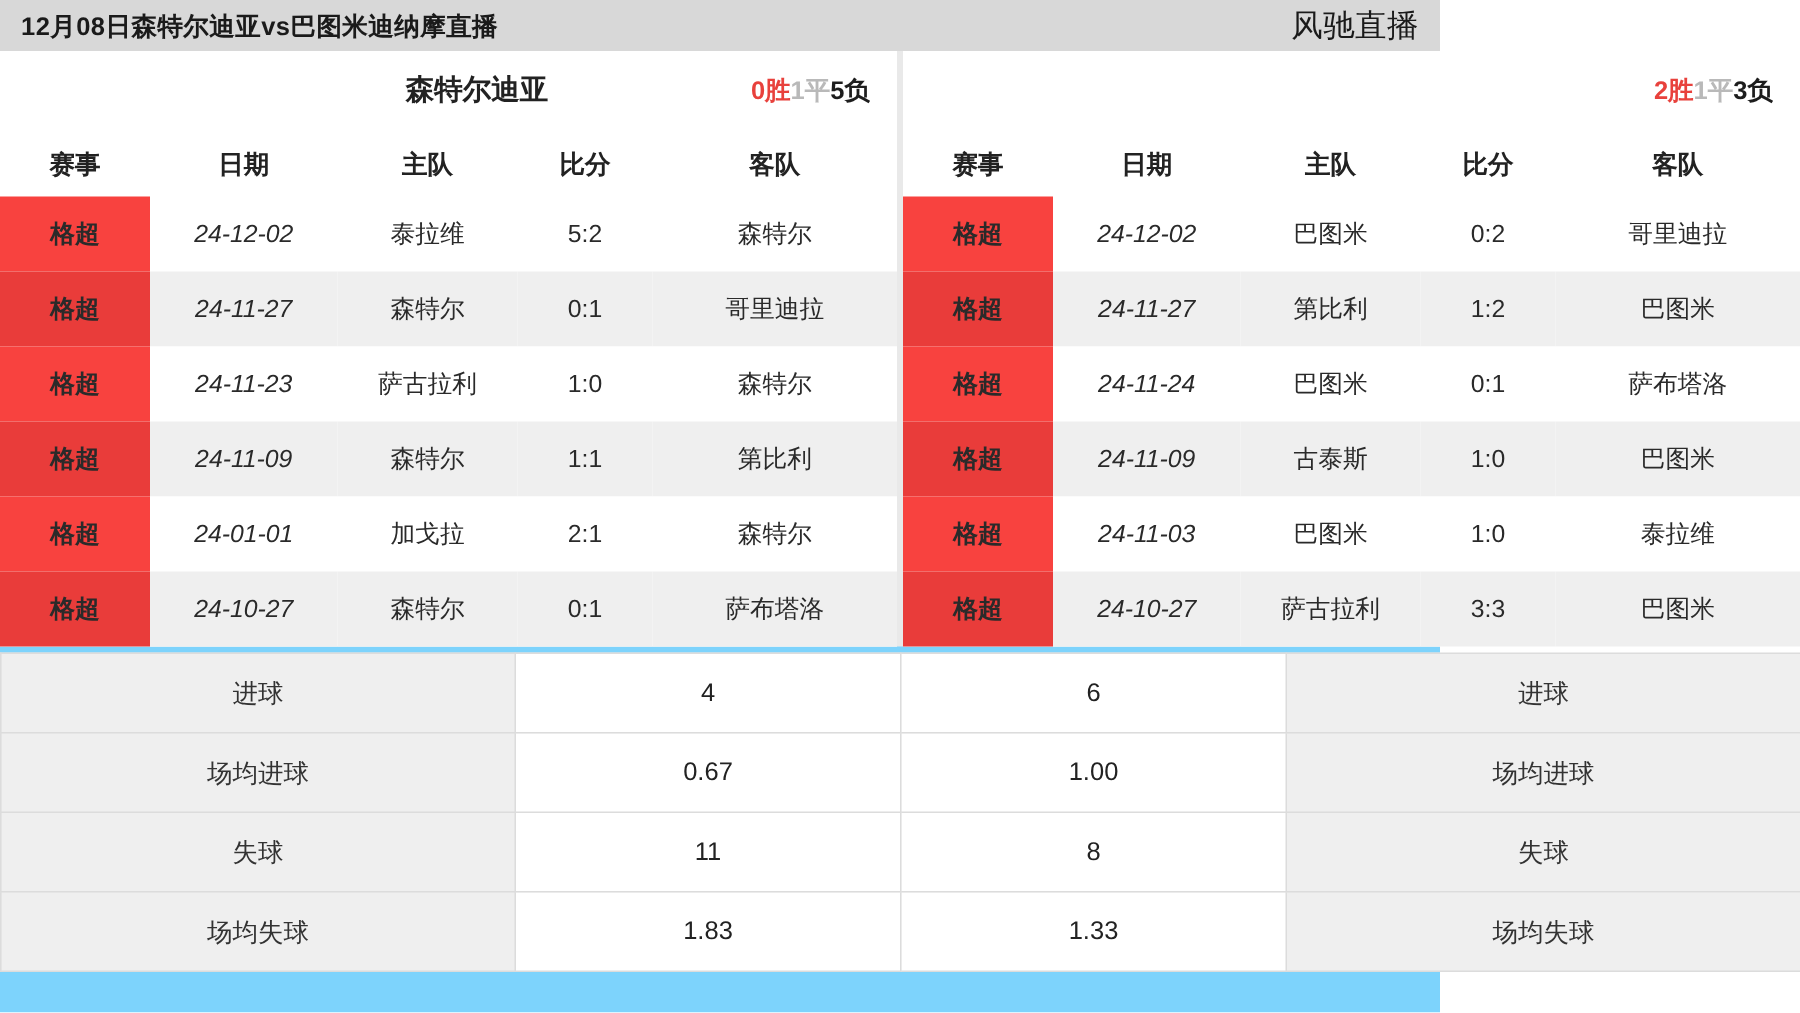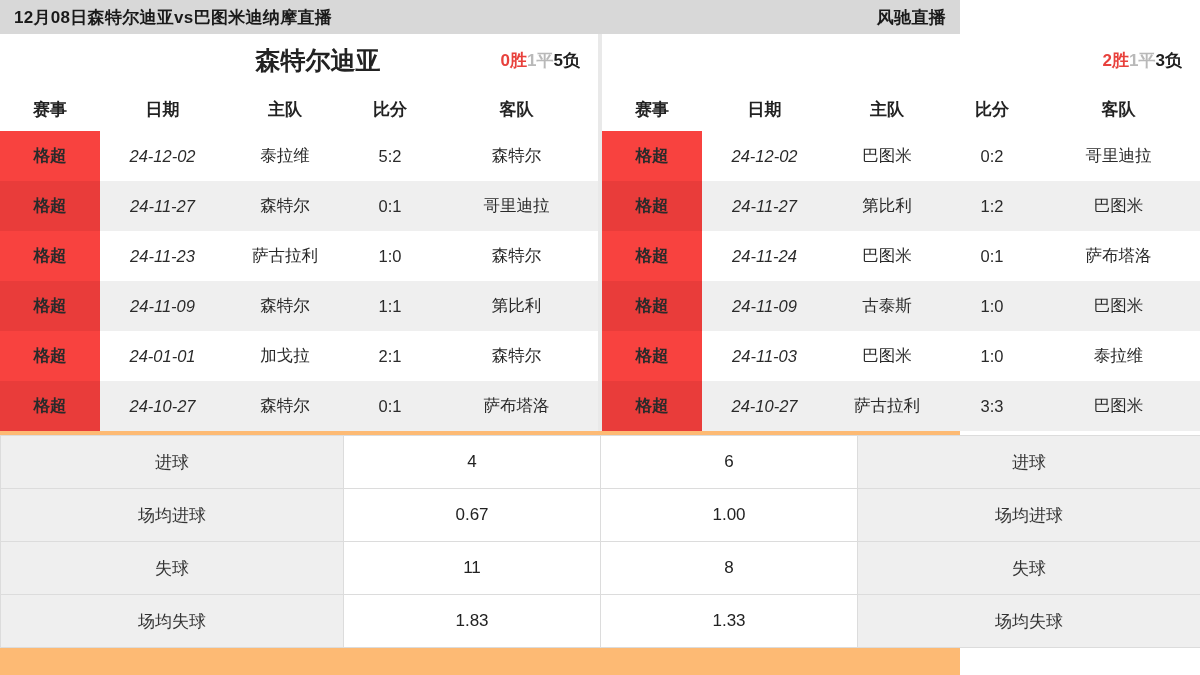--- a/index.html
+++ b/index.html
@@ -2,45 +2,45 @@
 <html><head>
 <meta charset="utf-8">
 <style>
   html,body{margin:0;padding:0;}
   body{
     width:1200px;height:675px;overflow:hidden;
     background:#ffffff;
     font-family:"Liberation Sans","DejaVu Sans",sans-serif;
     -webkit-font-smoothing:antialiased;
   }
-  .page{position:relative;width:960px;height:675px;background:#fdba74;}
+  .page{position:relative;width:960px;height:675px;background:#7dd3fc;}
 
   
   .topbar{
     height:34px;background:#d8d8d8;display:flex;align-items:center;
     justify-content:space-between;padding:0 14px;box-sizing:border-box;
   }
   .topbar .title{font-size:17px;font-weight:bold;color:#1a1a1a;letter-spacing:.3px;}
-  .topbar .brand{font-size:17px;font-weight:bold;color:#1a1a1a;letter-spacing:.3px;}
+  .topbar .brand{font-size:21px;font-weight:normal;color:#1a1a1a;letter-spacing:.3px;}
 
   
   .panels{display:flex;gap:4px;background:#e9e9e9;}
   .panel{width:598px;background:#ffffff;box-sizing:border-box;}
 
   
   .teamstrip{
     height:52px;display:flex;align-items:center;background:#fff;
     position:relative;border-bottom:1px solid #ffffff;
   }
   .teamstrip .center{
     position:absolute;left:0;right:0;display:flex;align-items:center;
     justify-content:center;gap:8px;
   }
   .logo{width:30px;height:30px;flex:0 0 30px;position:relative;}
-  .teamname{font-size:25px;font-weight:bold;color:#222;}
+  .teamname{font-size:19px;font-weight:bold;color:#222;}
   .record{
     position:absolute;right:18px;font-size:17px;font-weight:bold;white-space:nowrap;
   }
   .record .w{color:#e8413c;}
   .record .d{color:#b9b9b9;}
   .record .l{color:#1d1d1d;margin-top:24px;}
 
   
   table.matches{width:100%;border-collapse:collapse;table-layout:fixed;}
   table.matches col.c-league{width:100px;}

